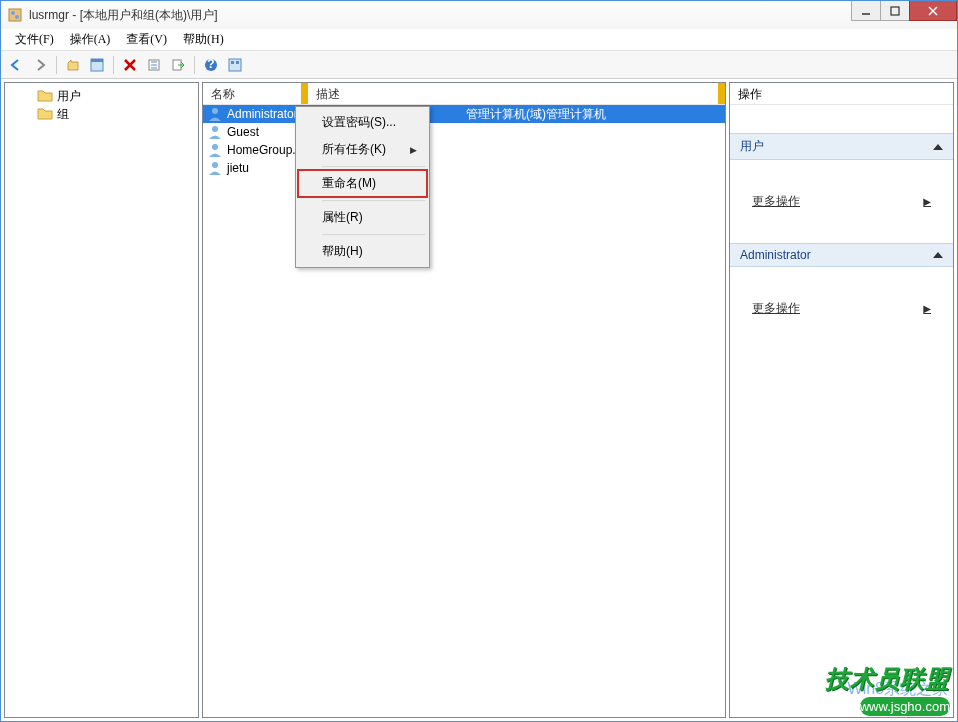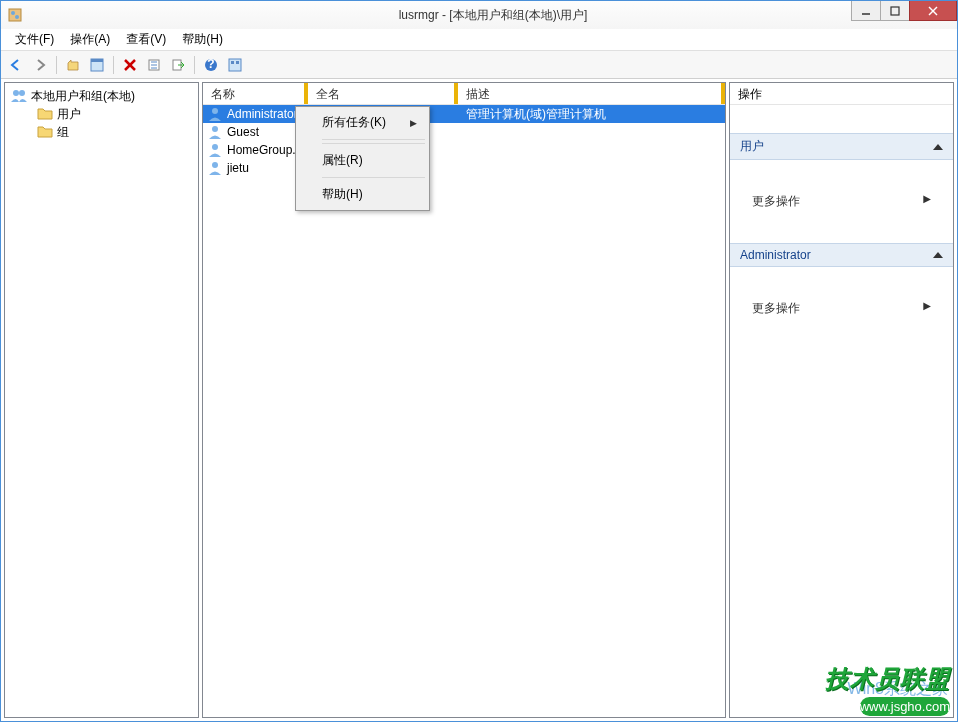--- a/index.html
+++ b/index.html
@@ -1,53 +1,53 @@
 <!DOCTYPE html>
 <html><head>
 <meta charset="utf-8">
 <style>
 * { margin: 0; padding: 0; box-sizing: border-box; font-family: "Microsoft YaHei", "Segoe UI", Tahoma, sans-serif; font-size: 12px; }
 body { background: #fff; width: 958px; height: 722px; overflow: hidden; position: relative; }
 .window { width: 958px; height: 722px; border: 1px solid #4a90d9; display: flex; flex-direction: column; background: #fff; }
 .titlebar { height: 28px; background: linear-gradient(#fdfdfd,#f5f5f5); display: flex; align-items: center; position: relative; }
 .titlebar-icon { width: 16px; height: 16px; margin: 0 6px; }
-.titlebar-title { flex: 1; text-align: center; color: #333; font-size: 12px; }
+.titlebar-title { flex: 1; text-align: left; color: #333; font-size: 12px; }
 .window-controls { display: flex; height: 22px; position: absolute; right: 0; top: 0; }
 .win-btn { width: 30px; height: 20px; border: 1px solid #aaa; border-top: none; background: #efefef; display: flex; align-items: center; justify-content: center; margin-left: -1px; cursor: default; }
 .win-btn.close { background: #c75050; color: #fff; border-color: #a03030; width: 48px; }
 .win-btn svg { width: 10px; height: 10px; }
 .menubar { height: 22px; background: #fff; display: flex; align-items: center; padding: 0 6px; border-bottom: 1px solid #e0e0e0; }
-.menu-item { padding: 2px 8px; cursor: default; }
+.menu-item { padding: 2px 8px; cursor: default; font-family: Liberation Serif, serif; }
 .toolbar { height: 28px; background: #f7f7f7; border-bottom: 1px solid #d0d0d0; display: flex; align-items: center; padding: 0 4px; gap: 2px; }
 .tool-btn { width: 22px; height: 22px; display: flex; align-items: center; justify-content: center; border: 1px solid transparent; cursor: default; }
 .tool-sep { width: 1px; height: 18px; background: #ccc; margin: 0 3px; }
 .content { flex: 1; display: flex; padding: 3px; gap: 3px; min-height: 0; }
 .panel { border: 1px solid #828790; background: #fff; }
 .tree-panel { width: 195px; display: flex; flex-direction: column; }
 .tree { padding: 4px 2px; }
 .tree-row { display: flex; align-items: center; height: 18px; padding-left: 4px; cursor: default; }
 .tree-row.child { padding-left: 30px; }
 .tree-icon { width: 16px; height: 16px; margin-right: 4px; flex-shrink: 0; }
 .list-panel { flex: 1; display: flex; flex-direction: column; position: relative; }
 .list-header { display: flex; height: 22px; border-bottom: 1px solid #e5e5e5; }
-.lh-cell { padding: 3px 8px; border-right: 4px solid #eab308; color: #333; }
+.lh-cell { padding: 3px 8px; border-right: 7px solid #eab308; color: #333; }
 .lh-name { width: 105px; }
 .lh-full { width: 150px; }
 .lh-desc { flex: 1; }
 .list-body { flex: 1; overflow: hidden; }
 .list-row { display: flex; height: 18px; align-items: center; cursor: default; }
 .list-row.selected { background: #2a7de1; color: #fff; }
 .lr-name { width: 105px; display: flex; align-items: center; padding-left: 4px; }
 .lr-full { width: 150px; padding-left: 8px; }
 .lr-desc { flex: 1; padding-left: 8px; white-space: nowrap; overflow: hidden; text-overflow: ellipsis; }
 .user-icon { width: 16px; height: 16px; margin-right: 4px; flex-shrink: 0; }
 .actions-panel { width: 225px; display: flex; flex-direction: column; gap: 28px; }
 .actions-header { height: 22px; padding: 3px 8px; border-bottom: 1px solid #e5e5e5; font-weight: normal; }
 .action-section-title { background: #e6eef7; border-top: 1px solid #c5d5e8; border-bottom: 1px solid #c5d5e8; padding: 4px 10px; display: flex; align-items: center; justify-content: space-between; color: #15428b; cursor: default; }
-.action-item { padding: 5px 22px; display: flex; justify-content: space-between; cursor: default; color: #333; }
+.action-item { padding: 5px 22px; display: flex; align-items: center; justify-content: space-between; cursor: default; color: #333; text-decoration: underline; }
 .chevron-up { width: 0; height: 0; border-left: 5px solid transparent; border-right: 5px solid transparent; border-bottom: 6px solid #333; }
 .arrow-right { font-size: 10px; color: #333; }
 .context-menu { position: absolute; left: 92px; top: 23px; width: 135px; background: #f0f0f0; border: 1px solid #979797; box-shadow: 2px 2px 4px rgba(0,0,0,0.25); padding: 2px; z-index: 10; }
 .ctx-item { padding: 5px 10px 5px 24px; cursor: default; position: relative; display: flex; justify-content: space-between; align-items: center; }
 .ctx-item.highlight { outline: 2px solid #d03030; outline-offset: -1px; }
 .ctx-sep { height: 1px; background: #d7d7d7; margin: 3px 2px 3px 24px; }
 .ctx-arrow { font-size: 9px; color: #333; }
 .watermark { position: absolute; right: 8px; bottom: 6px; text-align: right; pointer-events: none; }
 .wm-top { font-size: 24px; font-weight: bold; font-style: italic; color: #1fa63a; text-shadow: 1px 1px 0 #0a6e1e; letter-spacing: 1px; }
 .wm-bottom { background: #1fa63a; color: #fff; border-radius: 10px; padding: 2px 0; font-size: 13px; display: inline-block; margin-top: 2px; }
@@ -149,47 +149,38 @@
           <rect x="3" y="3" width="3" height="3" fill="#5a8ac6"></rect>
           <rect x="8" y="3" width="3" height="3" fill="#5a8ac6"></rect>
         </svg>
       </div>
   </div>
 
   <div class="content">
 
     <div class="panel tree-panel">
       <div class="tree">
-        <div class="tree-row">
-          <span class="tree-icon"><svg viewBox="0 0 16 16">
-                <circle cx="5" cy="5" r="3" fill="#7eb4ea"></circle>
-                <circle cx="11" cy="5" r="3" fill="#7eb4ea"></circle>
-                <path d="M0 14 Q5 8 8 14 Q11 8 16 14 Z" fill="#7eb4ea"></path>
-              </svg></span>
-          <span>本地用户和组(本地)</span>
-        </div>
         <div class="tree-row child">
           <span class="tree-icon"><svg viewBox="0 0 16 16">
                 <path d="M1 3 L6 3 L8 5 L15 5 L15 13 L1 13 Z" fill="#f7d774" stroke="#c9a23f"></path>
               </svg></span>
           <span>用户</span>
         </div>
         <div class="tree-row child">
           <span class="tree-icon"><svg viewBox="0 0 16 16">
                 <path d="M1 3 L6 3 L8 5 L15 5 L15 13 L1 13 Z" fill="#f7d774" stroke="#c9a23f"></path>
               </svg></span>
           <span>组</span>
         </div>
       </div>
     </div>
 
     <div class="panel list-panel">
       <div class="list-header">
         <div class="lh-cell lh-name">名称</div>
-        <div class="lh-cell lh-full">全名</div>
         <div class="lh-cell lh-desc">描述</div>
       </div>
       <div class="list-body" id="list-body">
           <div class="list-row selected">
             <div class="lr-name">
               <span class="user-icon"><svg viewBox="0 0 16 16">
                   <circle cx="8" cy="5" r="3" fill="#7eb4ea"></circle>
                   <path d="M2 15 Q8 8 14 15 Z" fill="#7eb4ea"></path>
                 </svg></span>
               <span>Administrator</span>
@@ -225,24 +216,30 @@
                 </svg></span>
               <span>jietu</span>
             </div>
             <div class="lr-full"></div>
             <div class="lr-desc"></div>
           </div>
         </div>
 
       <div class="context-menu">
         <div class="ctx-item">
+            <span>设置密码(S)...</span>
+          </div>
+        <div class="ctx-item">
             <span>所有任务(K)</span>
             <span class="ctx-arrow">▶</span>
           </div>
         <div class="ctx-sep"></div>
+        <div class="ctx-item highlight">
+            <span>重命名(M)</span>
+          </div>
         <div class="ctx-sep"></div>
         <div class="ctx-item">
             <span>属性(R)</span>
           </div>
         <div class="ctx-sep"></div>
         <div class="ctx-item">
             <span>帮助(H)</span>
           </div>
       </div>
     </div>

